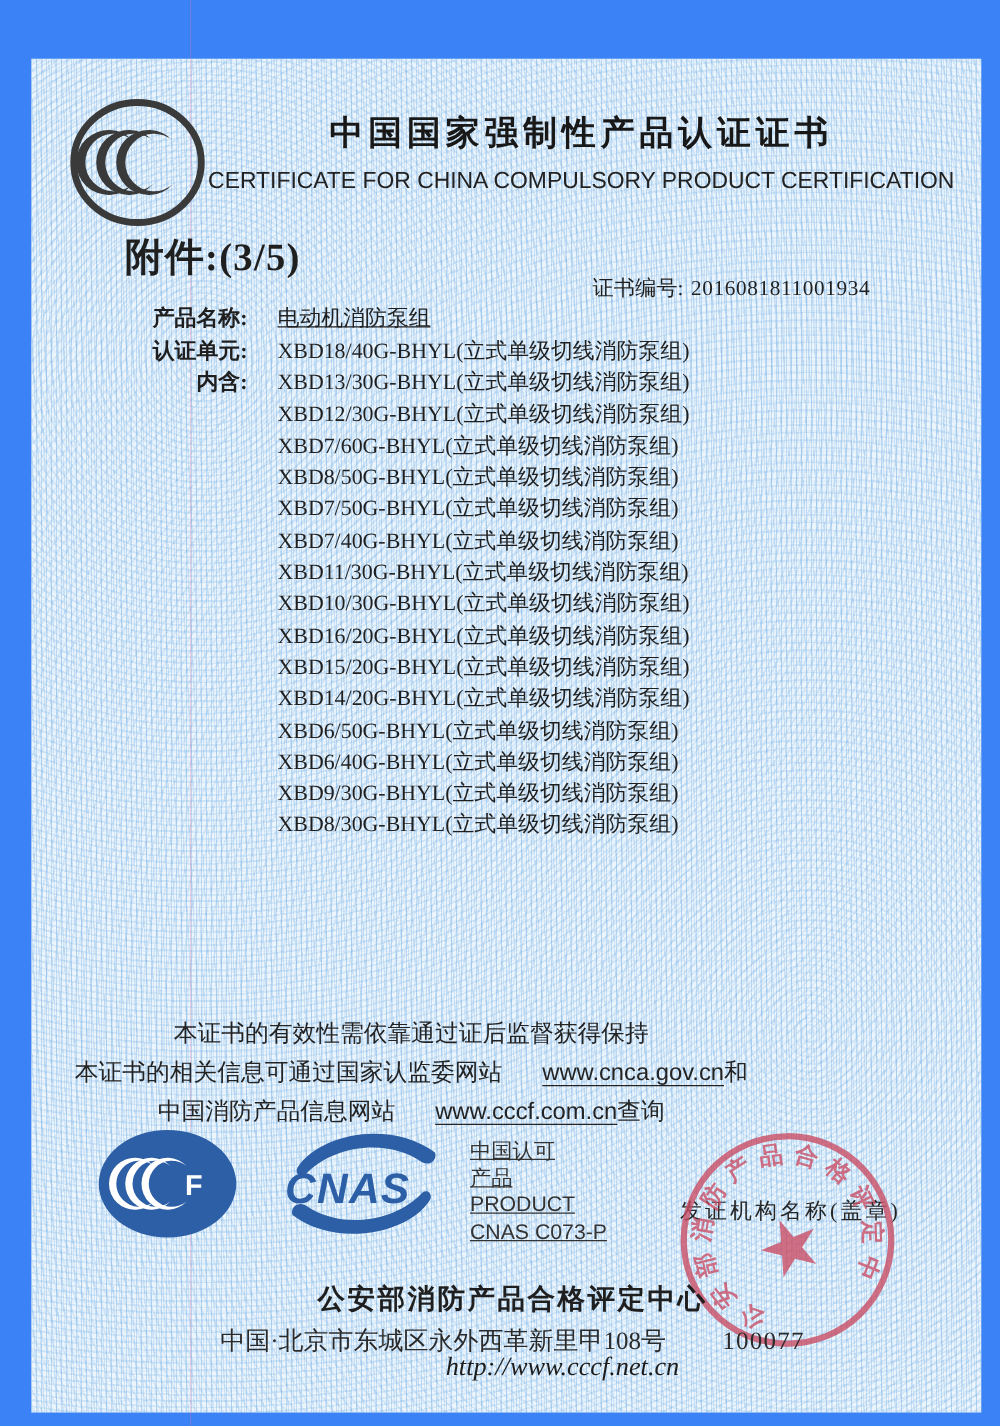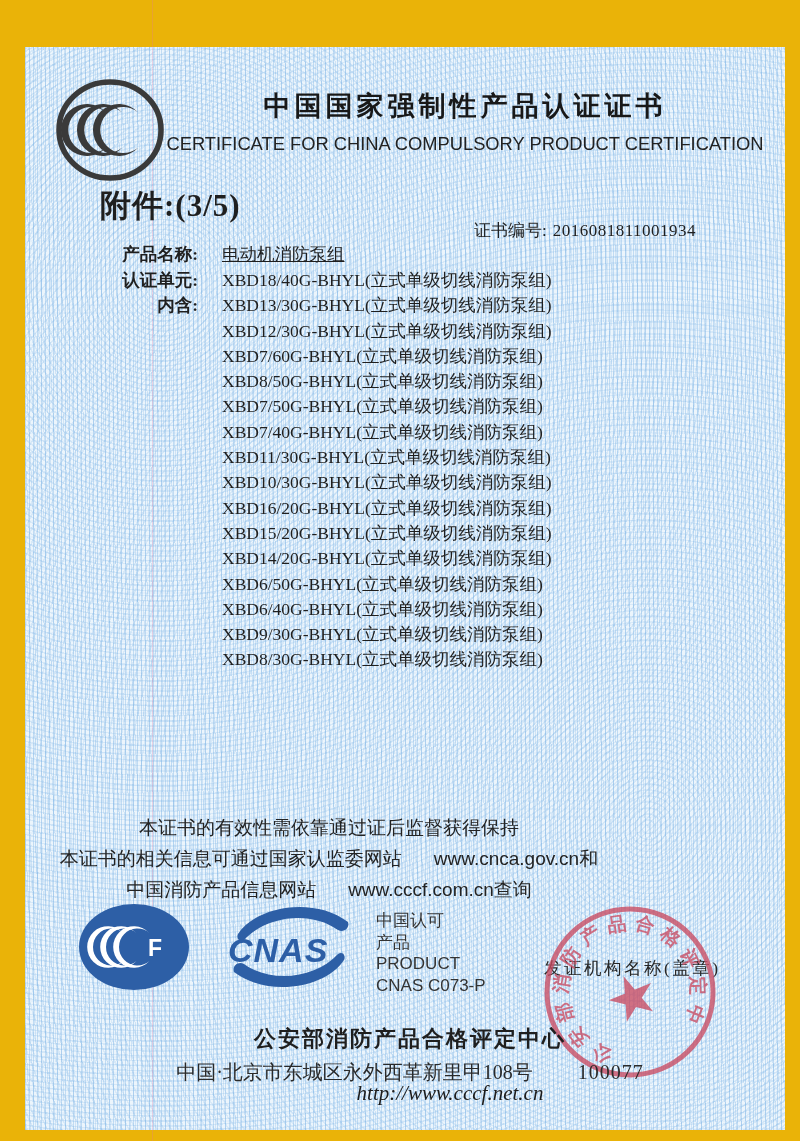--- a/index.html
+++ b/index.html
@@ -1,21 +1,21 @@
 <!DOCTYPE html>
 <html><head>
 <meta charset="utf-8">
 <style>
   html,body{margin:0;padding:0;}
   body{
     width:800px;height:1141px;background:#ffffff;
     font-family:"Liberation Serif","DejaVu Serif",serif;
     color:#1f1f1f;
   }
-  .page{position:relative;width:800px;height:1141px;overflow:hidden;background:#eab308;}
+  .page{position:relative;width:800px;height:1141px;overflow:hidden;background:#3b82f6;}
   
   .guilloche{
     position:absolute;left:25px;top:47px;width:760px;height:1083px;
     background-color:#ecf5fc;
     background-image:
       repeating-radial-gradient(circle at 18% 22%, rgba(120,178,230,0.20) 0 1.5px, rgba(255,255,255,0) 1.5px 5px),
       repeating-radial-gradient(circle at 82% 72%, rgba(120,178,230,0.18) 0 1.5px, rgba(255,255,255,0) 1.5px 6px),
       repeating-linear-gradient(90deg, rgba(110,170,225,0.34) 0 1px, rgba(255,255,255,0) 1px 4px),
       repeating-linear-gradient(87deg, rgba(110,170,225,0.24) 0 1px, rgba(255,255,255,0) 1px 5px),
       repeating-linear-gradient(0deg, rgba(150,195,240,0.10) 0 2px, rgba(255,255,255,0) 2px 8px);
@@ -34,24 +34,24 @@
   
   .flabel{left:100px;width:98px;text-align:right;font-weight:bold;font-size:17.5px;font-family:Liberation Serif, serif;}
   .fvalue{left:222px;font-size:17.5px;text-decoration:underline;}
   .models{left:222px;top:268px;font-size:17.5px;line-height:25.3px;}
   .models div{height:25.3px;white-space:nowrap;}
   .note{left:100px;top:675px;font-size:17.5px;font-weight:bold;}
   .note .txt{margin-left:10px;}
   
   .fpar{left:25px;top:812px;width:608px;text-align:center;font-size:19px;line-height:31px;
     font-family:"Liberation Sans","DejaVu Sans",sans-serif;color:#232323;}
-  .fpar .url{text-underline-offset:4px;padding-left:32px;}
+  .fpar .url{text-decoration:underline;text-underline-offset:4px;padding-left:32px;}
   
   .accred{left:376px;top:910px;font-size:17px;line-height:21.5px;color:#333;
-    font-family:"Liberation Sans","DejaVu Sans",sans-serif;}
+    font-family:"Liberation Sans","DejaVu Sans",sans-serif;text-decoration:underline;}
   .stamp-caption{left:544px;top:956px;font-size:17.5px;letter-spacing:2.5px;color:#262626;white-space:nowrap;}
   
   .issuer-name{left:25px;top:1024px;width:770px;text-align:center;font-size:22px;font-weight:bold;letter-spacing:2px;}
   .address{left:25px;top:1059px;width:770px;text-align:center;font-size:20px;color:#2a2a2a;}
   .address .zip{margin-left:45px;letter-spacing:1px;}
   .website{left:25px;top:1081px;width:770px;text-align:center;font-size:21px;font-style:italic;color:#1c1c1c;padding-left:40px;}
   svg{display:block;}
 </style>
 </head>
 <body>

